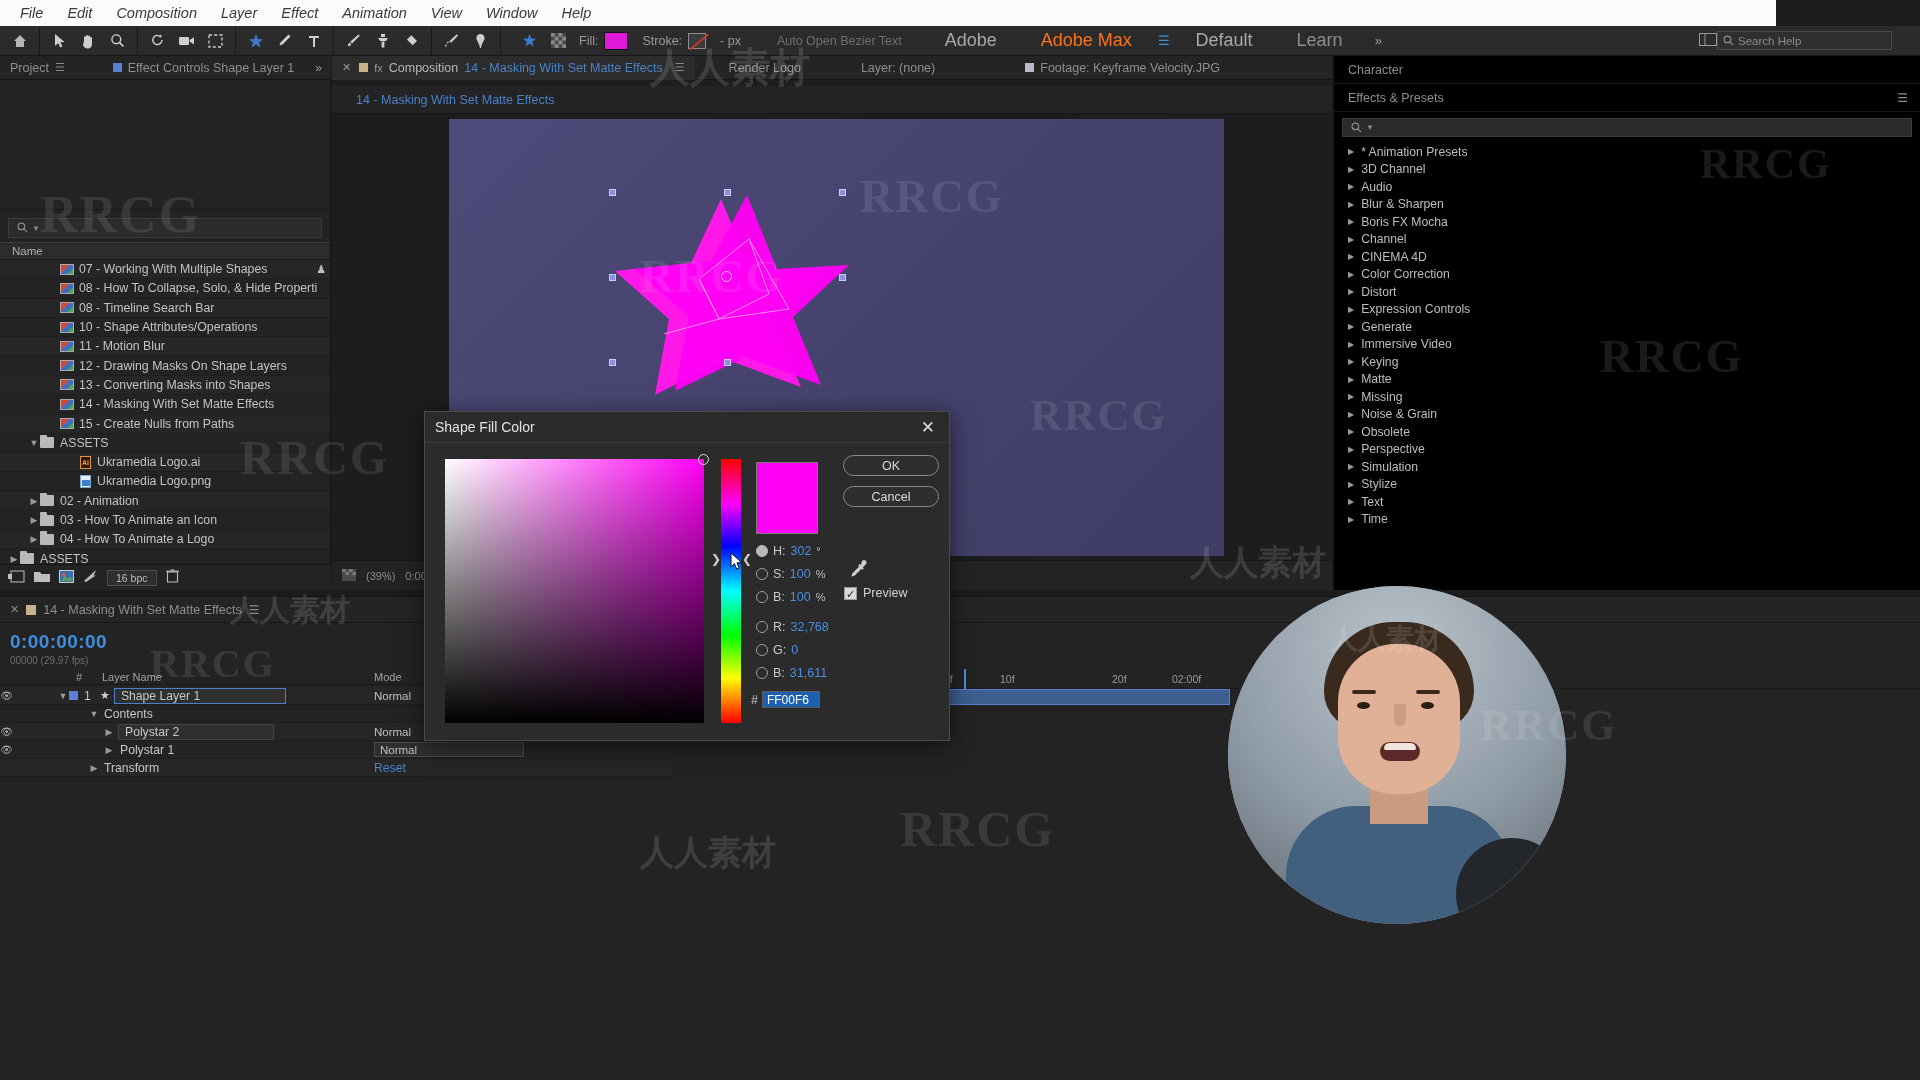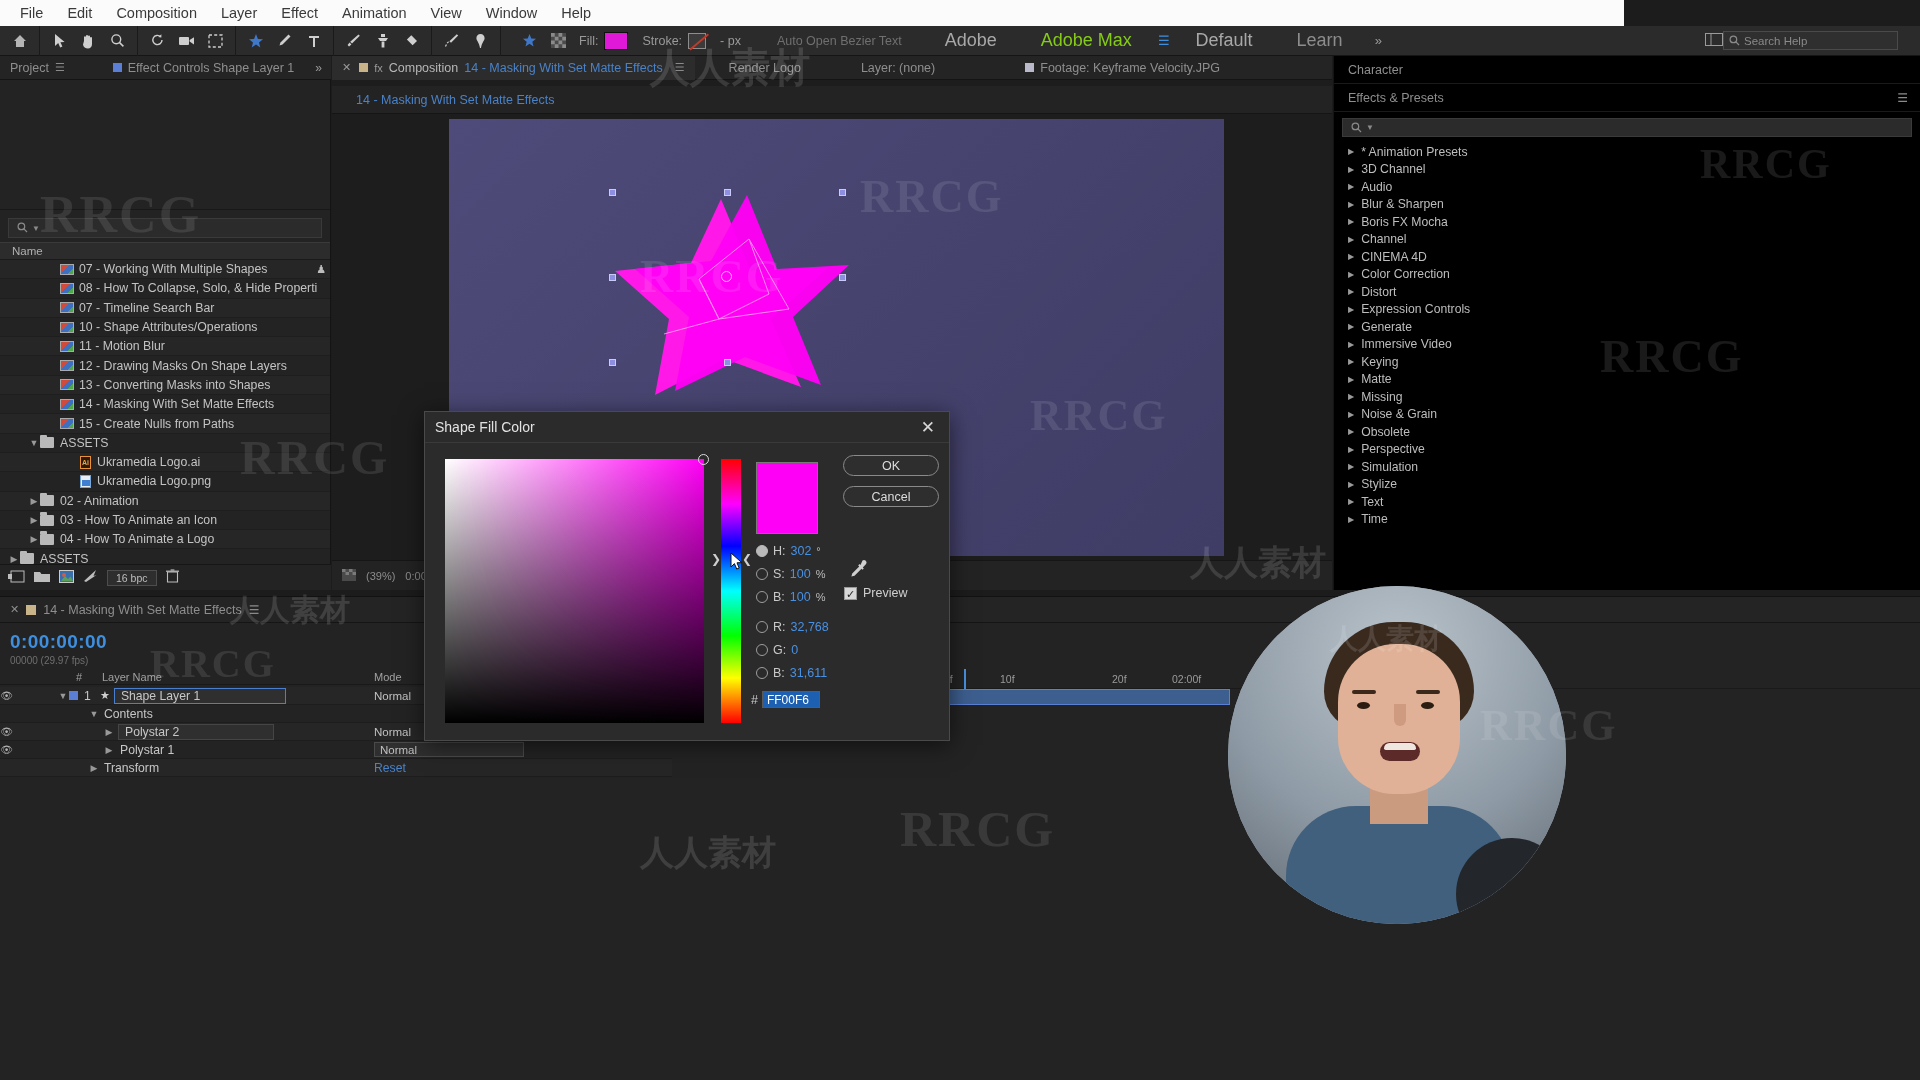--- a/index.html
+++ b/index.html
@@ -1,41 +1,41 @@
 <!DOCTYPE html>
 <html><head>
 <meta charset="utf-8">
 <style>
   * { box-sizing: border-box; margin:0; padding:0; }
   html,body { width:1920px; height:1080px; overflow:hidden; background:#1c1c1c;
     font-family:"Liberation Sans", sans-serif; color:#c8c8c8; }
   #app { position:relative; width:1920px; height:1080px; }
 
   
-  .menubar { position:absolute; left:0; top:0; width:1624px; height:26px;
-     background:#fbfbfb; display:flex; align-items:center; padding-left:8px; }
+  .menubar { position:absolute; left:0; top:0; width:1776px; height:26px;
+     background:#fbfbfb; display:flex; align-items:center; padding-left:8px;font-style:italic; }
   .menubar .mi { font-size:14.5px; color:#3a3a3a; padding:0 12px; line-height:26px; }
 
   
   .toolbar { position:absolute; left:0; top:26px; width:1920px; height:30px;
      background:#2b2b2b; border-bottom:1px solid #151515; display:flex; align-items:center; }
   .tgrp { display:flex; align-items:center; height:30px; padding:0 5px;
      border-right:1px solid #1a1a1a; }
   .tbtn { width:29px; height:26px; display:flex; align-items:center; justify-content:center;
      color:#b5b5b5; }
   .tbtn svg { display:block; }
   .tlabel { font-size:12.5px; color:#9a9a9a; padding:0 6px; white-space:nowrap; }
   .swatch-fill { width:24px; height:18px; background:#e018d8; border:1px solid #101010; }
   .swatch-stroke { width:18px; height:16px; background:#3b3b3b; border:1px solid #8d8d8d;
      position:relative; }
   .swatch-stroke:after { content:""; position:absolute; left:-2px; top:7px; width:24px; height:1.5px;
      background:#c0392b; transform:rotate(-40deg); }
   .wsitem { font-size:18px; color:#a8a8a8; padding:0 22px; }
-  .wsitem.active { color:#84cc16; }
-  .searchhelp { display:flex; align-items:center; margin-left:auto; padding-right:22px; }
+  .wsitem.active { color:#f97316; }
+  .searchhelp { display:flex; align-items:center; margin-left:auto; padding-right:28px; }
   .searchbox { width:175px; height:19px; background:#2f2f2f; border:1px solid #4a4a4a;
      font-size:11.5px; color:#8a8a8a; display:flex; align-items:center; padding-left:20px;
      position:relative; }
 
   
   .paneltabs { position:absolute; height:24px; background:#242424; display:flex; align-items:center;
      border-bottom:1px solid #141414; }
   .ptab { display:flex; align-items:center; gap:6px; height:24px; padding:0 10px;
      font-size:12.5px; color:#8e8e8e; }
   .ptab.active { background:#2c2c2c; color:#b7b7b7; }
@@ -390,21 +390,21 @@
         <div class="pprow">
           <span style="width: 48px;"></span>
           <span class="twisty"></span>
           <span class="ic-comp"></span>
           <span>08 - How To Collapse, Solo, &amp; Hide Properti</span>
         </div>
         <div class="pprow">
           <span style="width: 48px;"></span>
           <span class="twisty"></span>
           <span class="ic-comp"></span>
-          <span>07 - Timeline Search Bar</span>
+          <span>08 - Timeline Search Bar</span>
         </div>
         <div class="pprow">
           <span style="width: 48px;"></span>
           <span class="twisty"></span>
           <span class="ic-comp"></span>
           <span>10 - Shape Attributes/Operations</span>
         </div>
         <div class="pprow">
           <span style="width: 48px;"></span>
           <span class="twisty"></span>

